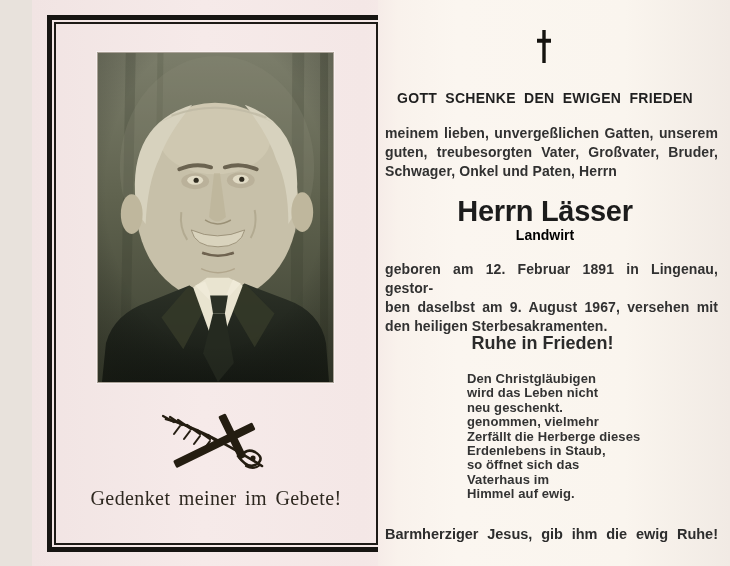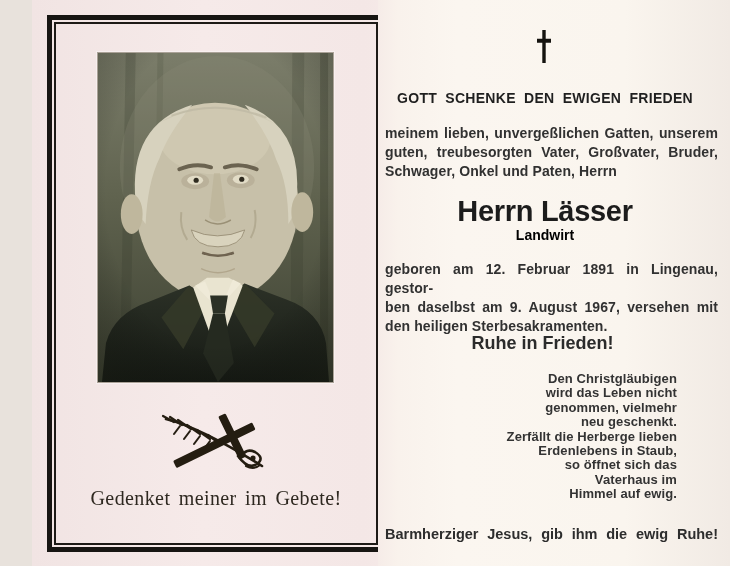--- a/index.html
+++ b/index.html
@@ -65,21 +65,20 @@
     text-align:center;font-weight:700;font-size:14px;color:#000000;
   }
   .ruhe{
     position:absolute;left:385px;top:333px;width:315px;
     text-align:center;font-weight:700;font-size:18px;color:#2b2b2b;
   }
   .poem{
     position:absolute;left:467px;top:372px;width:210px;
     font-weight:700;font-size:13px;line-height:14.4px;color:#333;
     letter-spacing:.1px;
-    text-align:right;
   }
   .closing{
     position:absolute;left:385px;top:526px;width:333px;
     font-weight:700;font-size:14.5px;color:#2d2d2d;
     text-align:justify;text-align-last:justify;
   }
 </style>
 </head>
 <body>
 
@@ -217,23 +216,23 @@
     <div class="jline">geboren am 12. Februar 1891 in Lingenau, gestor-</div>
     <div class="jline">ben daselbst am 9. August 1967, versehen mit</div>
     <div class="jline last">den heiligen Sterbesakramenten.</div>
   </div>
 
   <div class="ruhe">Ruhe in Frieden!</div>
 
   <div class="poem">
     <div>Den Christgläubigen</div>
     <div>wird das Leben nicht</div>
+    <div>neu geschenkt.</div>
     <div>genommen, vielmehr</div>
-    <div>neu geschenkt.</div>
-    <div>Zerfällt die Herberge lieben</div>
+    <div>Zerfällt die Herberge dieses</div>
     <div>Erdenlebens in Staub,</div>
     <div>so öffnet sich das</div>
     <div>Vaterhaus im</div>
     <div>Himmel auf ewig.</div>
   </div>
 
   <div class="closing">Barmherziger Jesus, gib ihm die ewig Ruhe!</div>
 
 </div>
 

